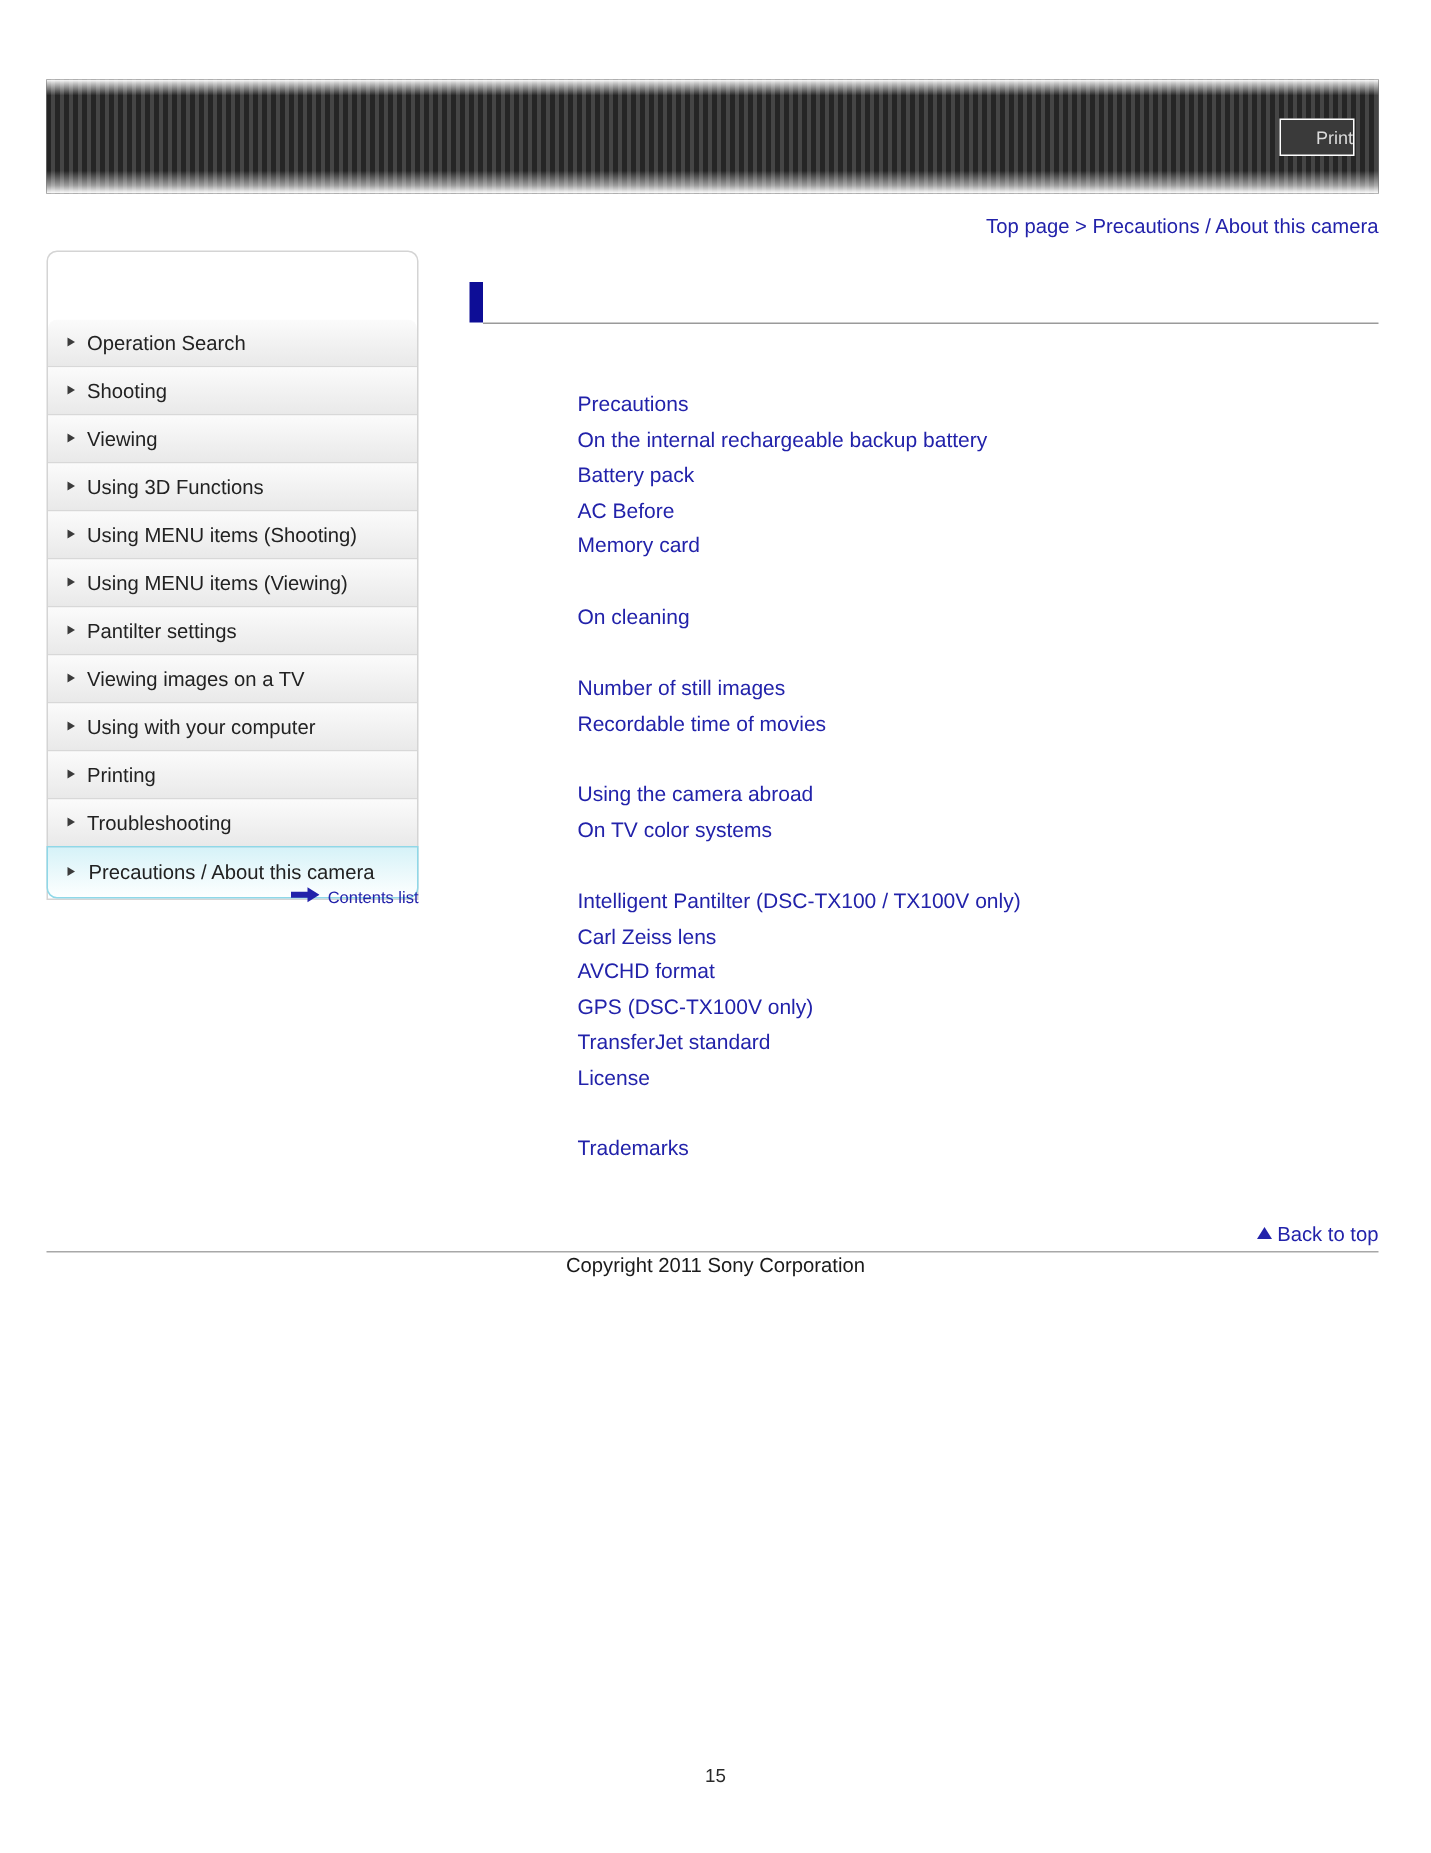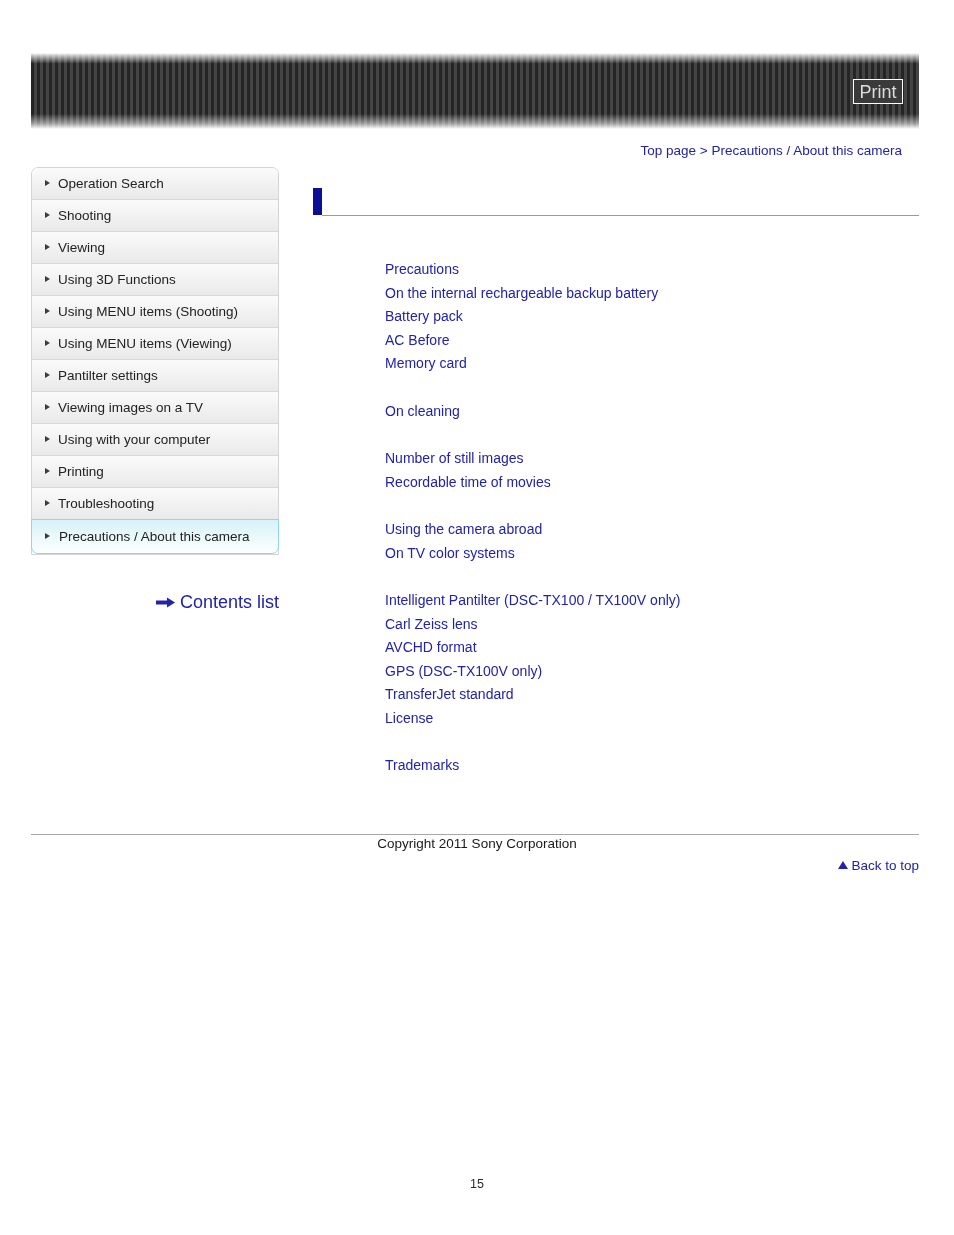--- a/index.html
+++ b/index.html
@@ -38,31 +38,31 @@
   }
   #print-button {
     position: absolute;
     right: 16px;
     top: 26px;
     width: 50px;
     height: 25px;
     border: 1px solid #ffffff;
     background: #3a3a3a;
     color: #dcdcdc;
-    font-size: 18px;
+    font-size: 12px;
     line-height: 25px;
-    text-align: center;
+    text-align: right;
     box-sizing: border-box;
     cursor: pointer;
   }
 
   
   #breadcrumb {
     position: absolute;
-    right: 52px;
+    right: 35px;
     top: 143px;
     font-size: 13.5px;
     color: #2222aa;
     white-space: nowrap;
   }
   #breadcrumb .crumb-link { color: #2222aa; cursor: pointer; }
   #breadcrumb .crumb-sep { color: #2222aa; }
 
   
   #sidebar {
@@ -81,21 +81,21 @@
     line-height: 31px;
     padding-left: 26px;
     font-size: 13.5px;
     color: #222222;
     background: linear-gradient(to bottom, #fbfbfb 0%, #f1f1f1 55%, #e9e9e9 100%);
     border-bottom: 1px solid #d8d8d8;
     cursor: pointer;
     white-space: nowrap;
     overflow: hidden;
   }
-  .side-item:first-child { border-radius: 6px 6px 0 0; }
+  .side-item:first-child { border-radius: 6px 6px 0 0; margin-top: 45px; }
   .side-item .tri {
     position: absolute;
     left: 13px;
     top: 50%;
     margin-top: -3.5px;
     width: 0;
     height: 0;
     border-left: 5px solid #3b3b3b;
     border-top: 3.5px solid transparent;
     border-bottom: 3.5px solid transparent;
@@ -111,21 +111,21 @@
   }
   .side-item.active .tri { left: 13px; }
 
   
   #contents-list {
     position: absolute;
     left: 31px;
     top: 592px;
     width: 248px;
     text-align: right;
-    font-size: 18px;
+    font-size: 11px;
     color: #2222aa;
     white-space: nowrap;
   }
   #contents-list .cl-arrow {
     display: inline-block;
     vertical-align: middle;
     margin-right: 5px;
     position: relative;
     top: -1px;
   }
@@ -183,21 +183,21 @@
     line-height: 23.5px;
     color: #2222aa;
     cursor: pointer;
     white-space: nowrap;
   }
 
   
   #back-to-top {
     position: absolute;
     left: 313px;
-    top: 858px;
+    top: 815px;
     width: 606px;
     text-align: right;
     font-size: 13.5px;
     color: #2222aa;
     white-space: nowrap;
   }
   #back-to-top .bt-arrow {
     display: inline-block;
     width: 0;
     height: 0;

